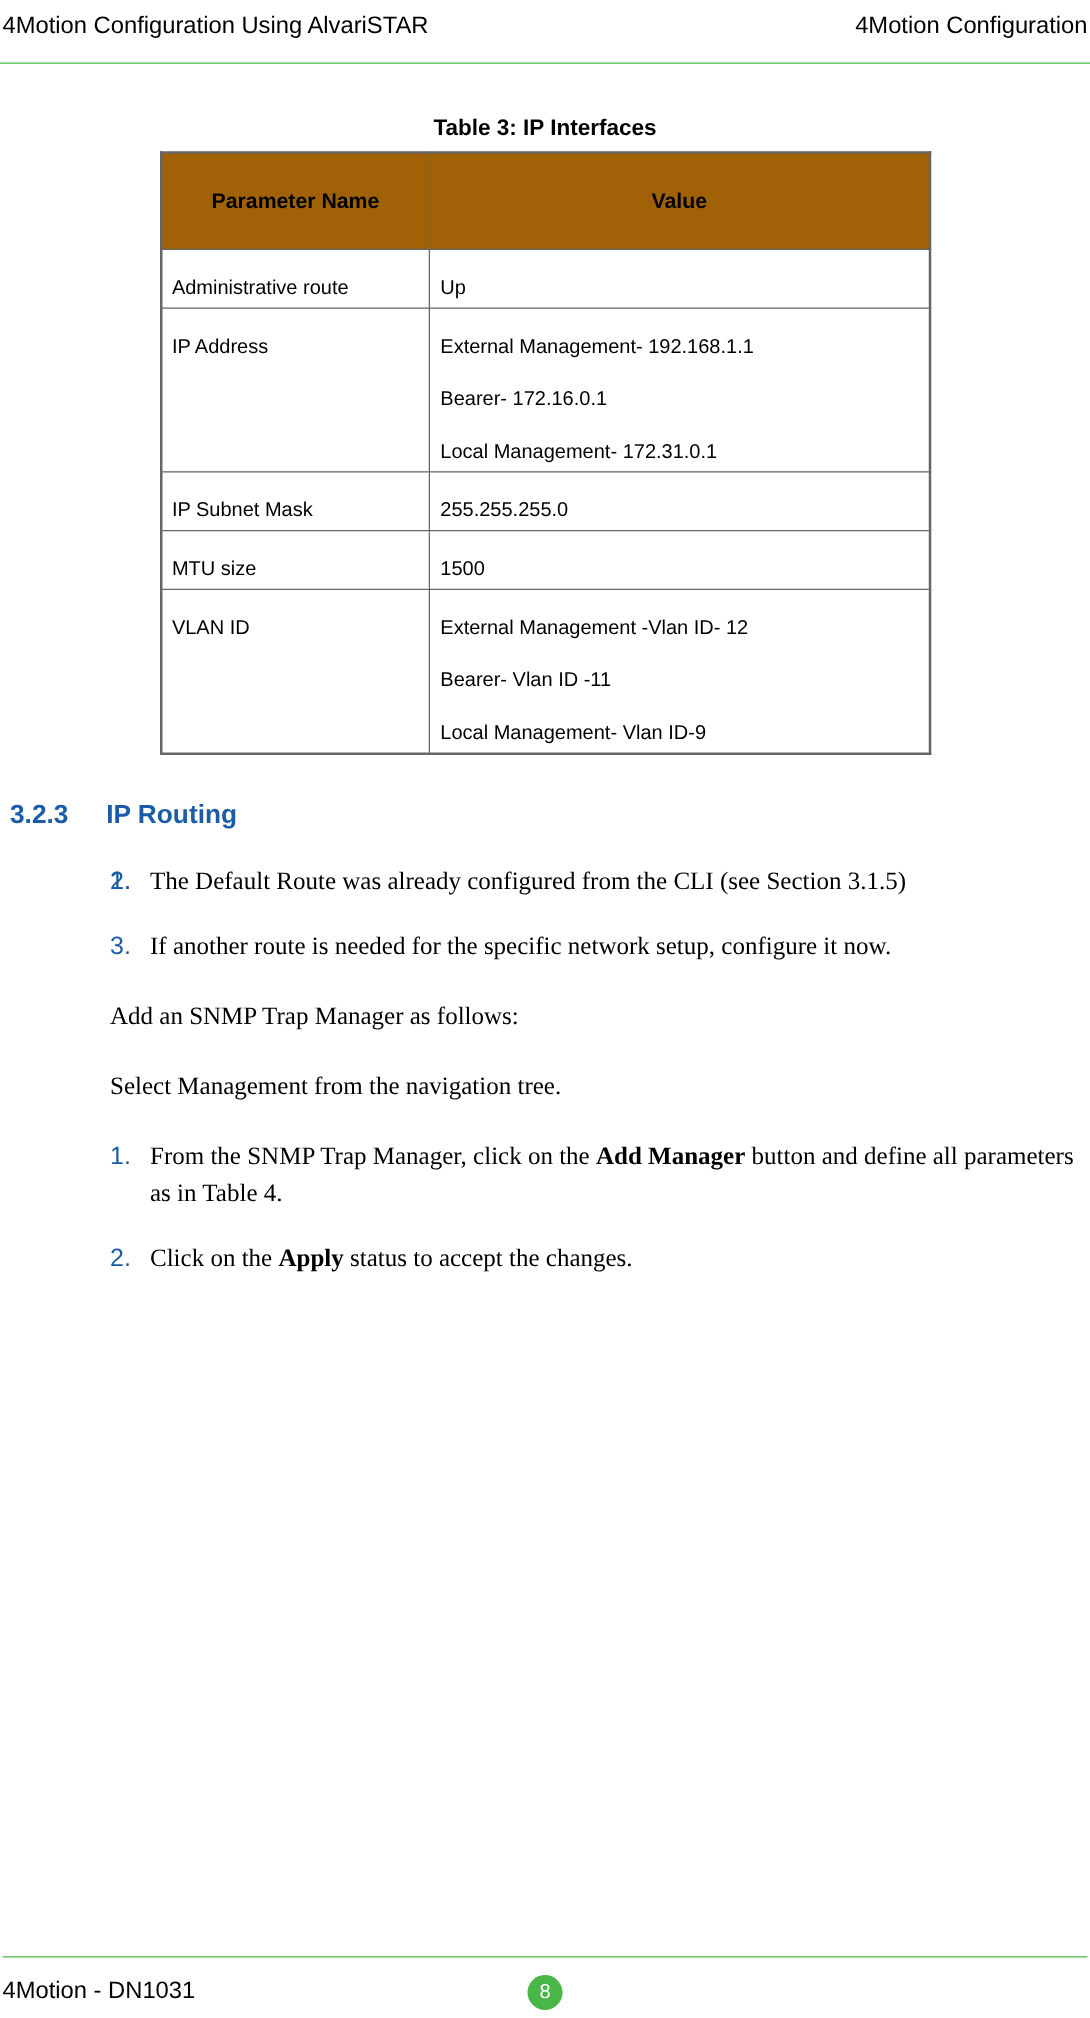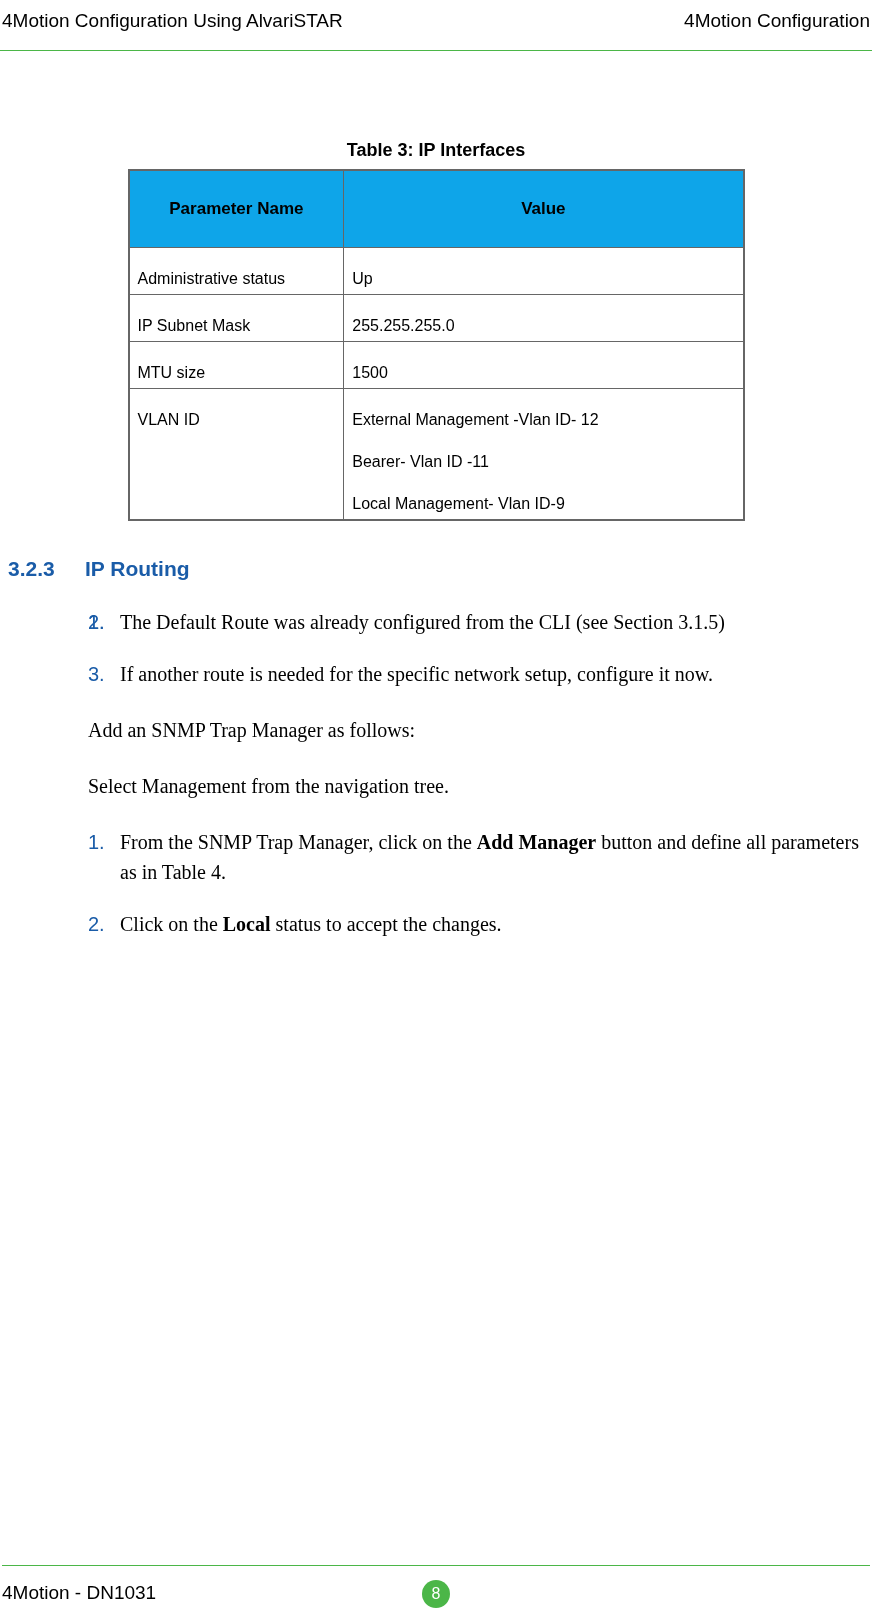--- a/index.html
+++ b/index.html
@@ -19,31 +19,31 @@
       font-size: 19px;
       border-bottom: 1.5px solid #4bb648;
     }
     .content {
       padding: 0 2px;
     }
     .table-caption {
       text-align: center;
       font-weight: bold;
       font-size: 18px;
-      margin-top: 89px;
+      margin-top: 41px;
       margin-bottom: 8px;
     }
     table.data-table {
       width: 617px;
       margin: 0 auto;
       border-collapse: collapse;
       border: 2px solid #666;
     }
     table.data-table th {
-      background: #0ea5e9;
+      background: #a16207;
       font-weight: bold;
       font-size: 17px;
       padding: 28px 10px;
       border: 1px solid #666;
       text-align: center;
     }
     table.data-table th:first-child { width: 35%; }
     table.data-table td {
       font-size: 16px;
       padding: 22px 8px 6px 8px;
@@ -145,22 +145,32 @@
   <div class="table-caption">Table 3: IP Interfaces</div>
   <table class="data-table">
     <thead>
       <tr>
         <th>Parameter Name</th>
         <th>Value</th>
       </tr>
     </thead>
     <tbody>
       <tr>
-        <td>Administrative status</td>
+        <td>Administrative route</td>
         <td>Up</td>
+      </tr>
+      <tr>
+        <td>IP Address</td>
+        <td>
+          <div class="multiline-block">
+            <p>External Management- 192.168.1.1</p>
+            <p>Bearer- 172.16.0.1</p>
+            <p>Local Management- 172.31.0.1</p>
+          </div>
+        </td>
       </tr>
       <tr>
         <td>IP Subnet Mask</td>
         <td>255.255.255.0</td>
       </tr>
       <tr>
         <td>MTU size</td>
         <td>1500</td>
       </tr>
       <tr>
@@ -183,21 +193,21 @@
   <ol class="body-list">
     <li><span class="num">1.</span></li>
     <li><span class="num">2.</span><span>The Default Route was already configured from the CLI (see Section 3.1.5)</span></li>
     <li><span class="num">3.</span><span>If another route is needed for the specific network setup, configure it now.</span></li>
   </ol>
 
   <p class="body-para">Add an SNMP Trap Manager as follows:</p>
   <p class="body-para">Select Management from the navigation tree.</p>
   <ol class="body-list">
     <li><span class="num">1.</span><span>From the SNMP Trap Manager, click on the </span><span class="bold">Add Manager</span><span> button and define all parameters as in Table 4.</span></li>
-    <li><span class="num">2.</span><span>Click on the </span><span class="bold">Local</span><span> status to accept the changes.</span></li>
+    <li><span class="num">2.</span><span>Click on the </span><span class="bold">Apply</span><span> status to accept the changes.</span></li>
   </ol>
 
 </div>
 
 <div class="footer-rule"></div>
 <div class="footer">
   <span>4Motion - DN1031</span>
   <span>&nbsp;</span>
 </div>
 <div class="page-badge">8</div>

